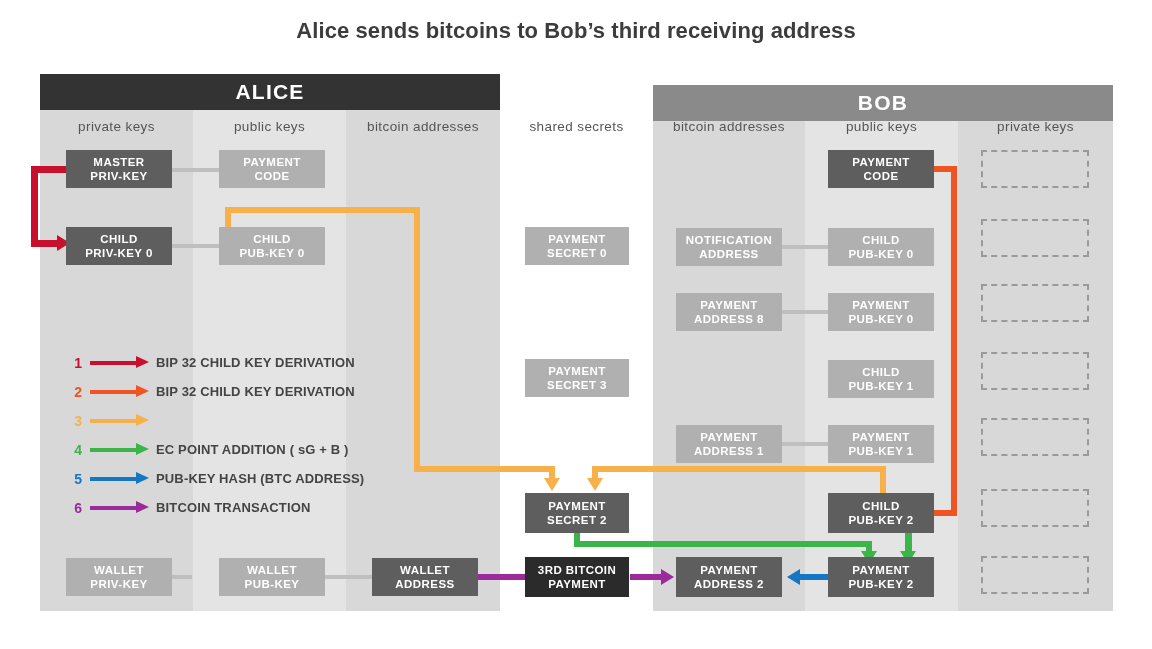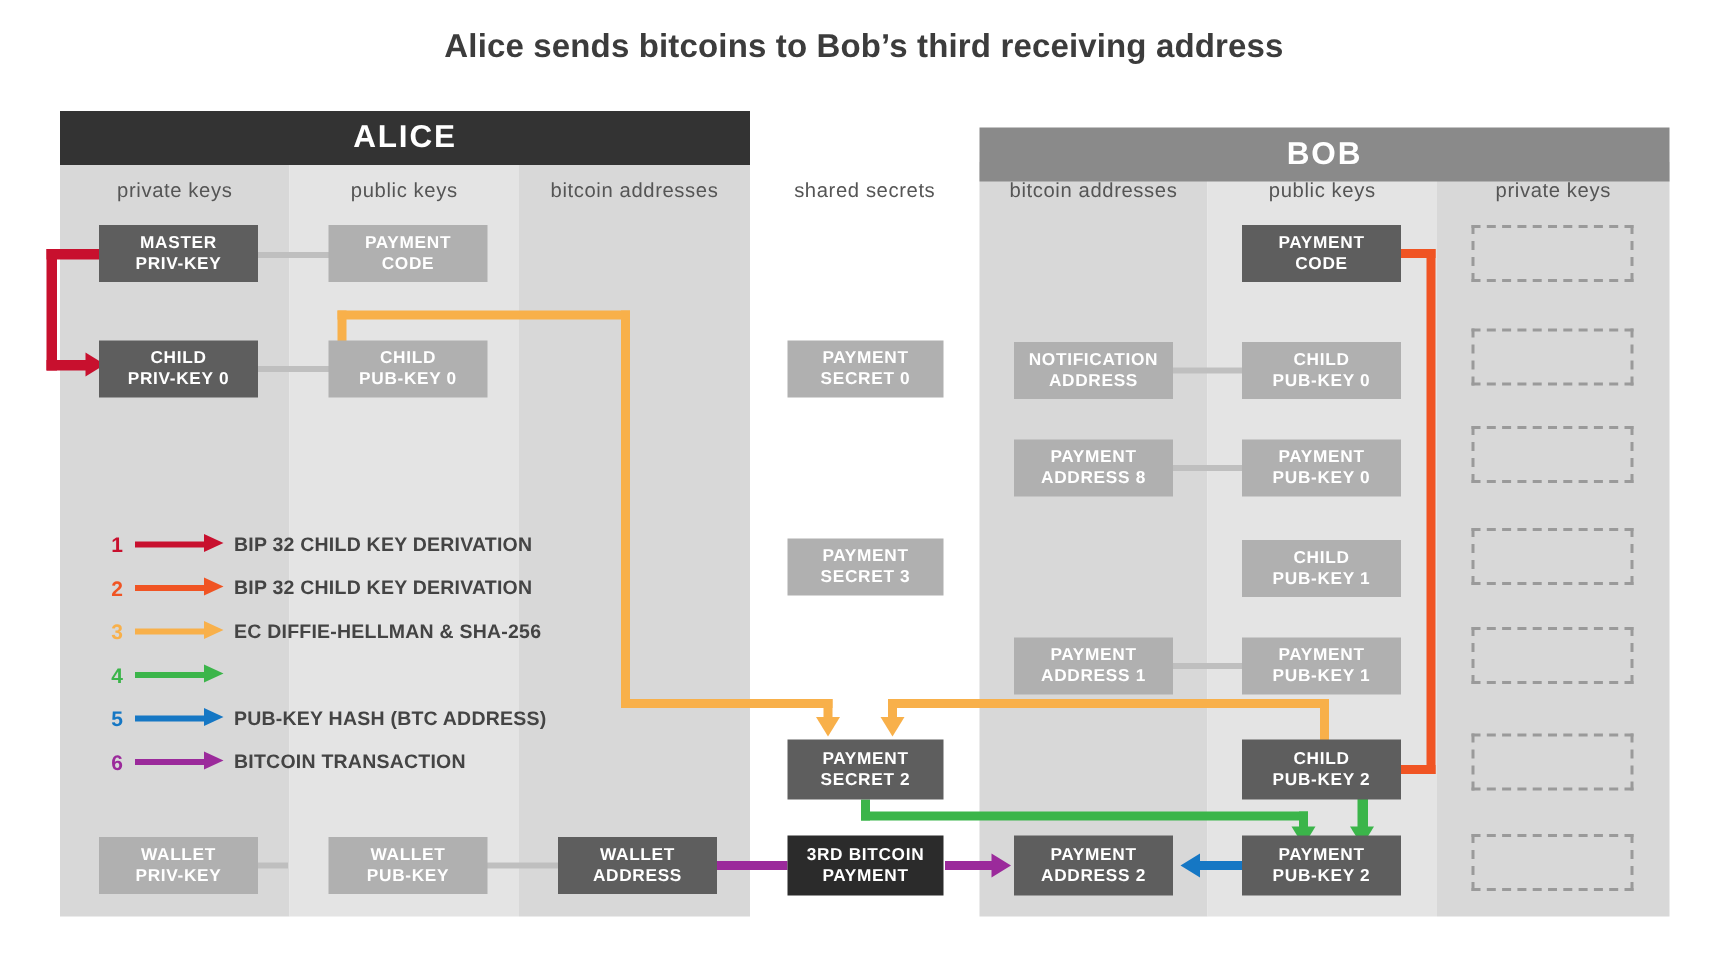--- a/index.html
+++ b/index.html
@@ -248,26 +248,26 @@
   <div class="legend-row" style="left:68px; top:383px; width:300px;">
     <span class="legend-num" style="color: rgb(240, 84, 35);">2</span>
     <span class="legend-line" style="background:#f05423;"></span>
     <span class="legend-head" style="border-left:13px solid #f05423;"></span>
     <span class="legend-text">BIP 32 CHILD KEY DERIVATION</span>
   </div>
   <div class="legend-row" style="left:68px; top:412px; width:300px;">
     <span class="legend-num" style="color: rgb(248, 176, 74);">3</span>
     <span class="legend-line" style="background:#f8b04a;"></span>
     <span class="legend-head" style="border-left:13px solid #f8b04a;"></span>
-    <span class="legend-text">EC DIFFIE-HELLMAN &amp; SHA-256</span>
   </div>
   <div class="legend-row" style="left:68px; top:441px; width:300px;">
     <span class="legend-num" style="color: rgb(59, 181, 74);">4</span>
     <span class="legend-line" style="background:#3bb54a;"></span>
     <span class="legend-head" style="border-left:13px solid #3bb54a;"></span>
+    <span class="legend-text">EC POINT ADDITION ( sG + B )</span>
   </div>
   <div class="legend-row" style="left:68px; top:470px; width:300px;">
     <span class="legend-num" style="color: rgb(21, 119, 196);">5</span>
     <span class="legend-line" style="background:#1577c4;"></span>
     <span class="legend-head" style="border-left:13px solid #1577c4;"></span>
     <span class="legend-text">PUB-KEY HASH (BTC ADDRESS)</span>
   </div>
   <div class="legend-row" style="left:68px; top:499px; width:300px;">
     <span class="legend-num" style="color: rgb(155, 42, 155);">6</span>
     <span class="legend-line" style="background:#9b2a9b;"></span>

